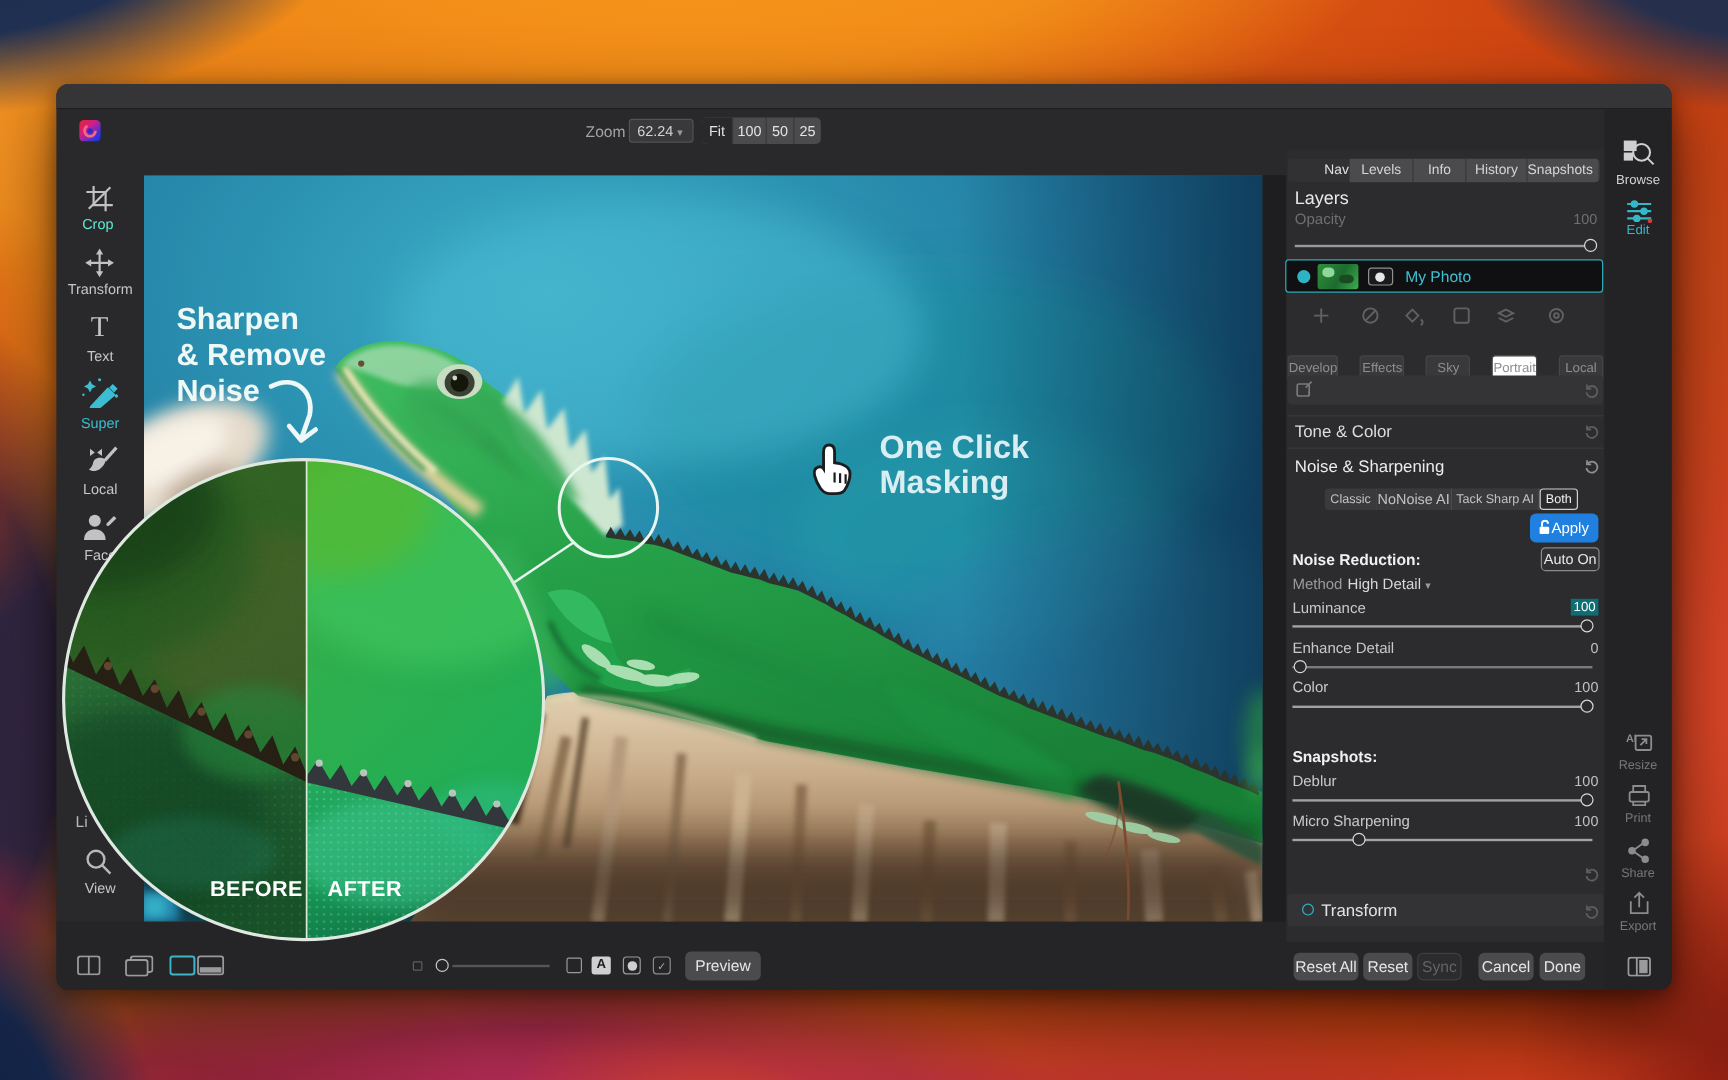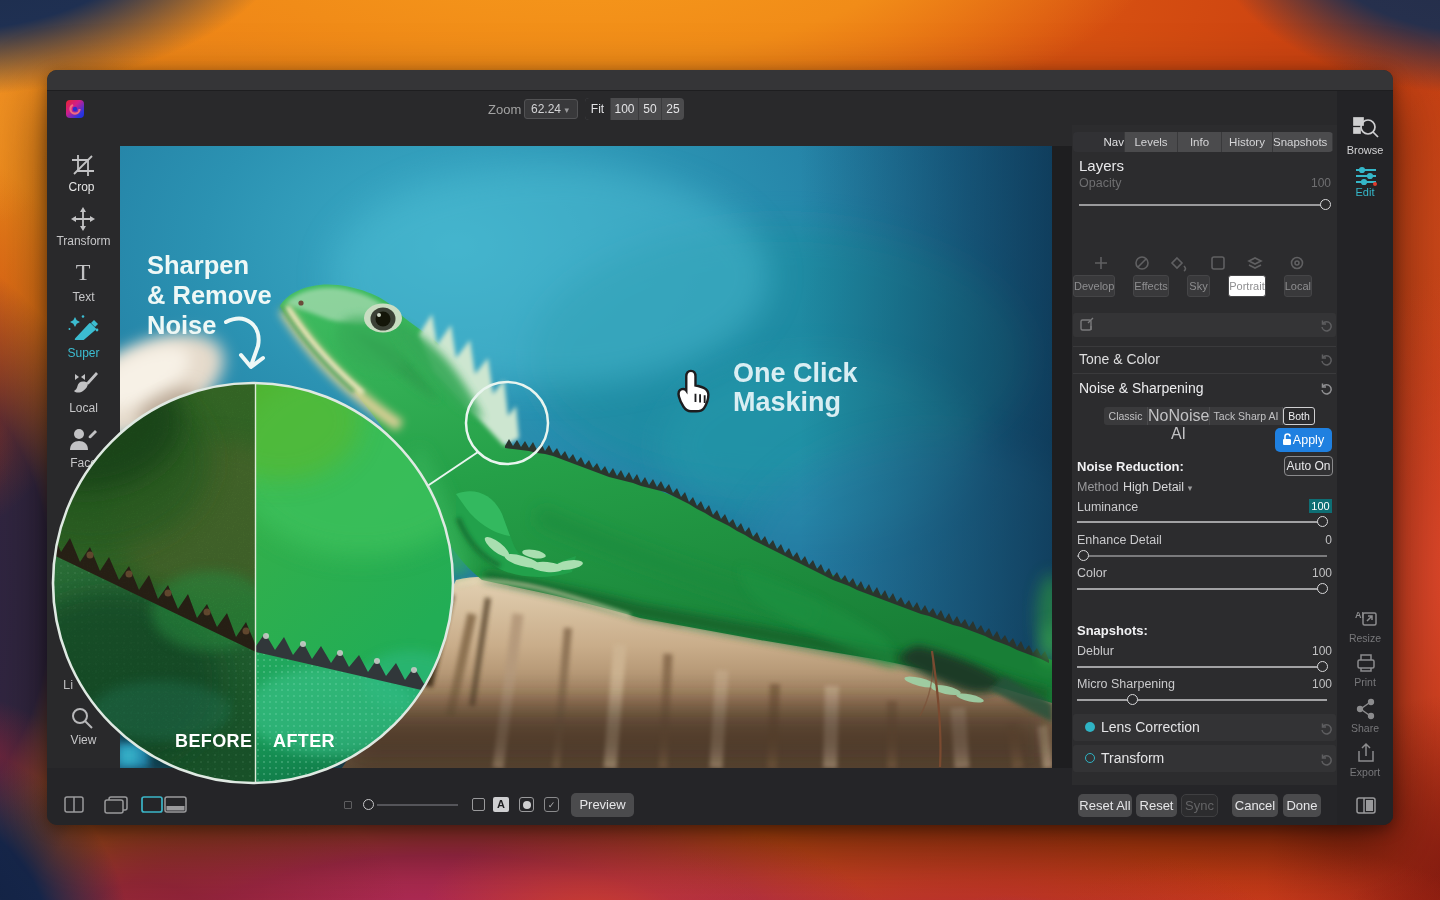--- a/index.html
+++ b/index.html
@@ -64,21 +64,21 @@
      <div style="width:23px;text-align:center;line-height:22px;border-left:1px solid #3a3a3c">25</div>
   </div>
 
   <svg class="abs" style="left:20px;top:82px" width="32" height="26" viewBox="0 0 32 26">
       <g stroke="#c2c2c4" stroke-width="1.8" fill="none">
         <path d="M11 3 L11 19 L27 19"></path>
         <path d="M5 8 L21 8 L21 24"></path>
         <path d="M7 22 L25 4"></path>
       </g>
     </svg>
-  <div class="abs lbl" style="left:0px;top:110px;width:69px;color:#e5e5e5">Crop</div>
+  <div class="abs lbl" style="left:0px;top:110px;width:69px;color:#5eead4">Crop</div>
   <svg class="abs" style="left:20px;top:136px" width="32" height="26" viewBox="0 0 32 26">
       <g stroke="#c2c2c4" stroke-width="1.8" fill="none">
         <path d="M16 4 L16 22 M7 13 L25 13"></path>
       </g>
       <g fill="#c2c2c4">
         <path d="M16 1 L13 6 L19 6 Z"></path>
         <path d="M16 25 L13 20 L19 20 Z"></path>
         <path d="M4 13 L9 10 L9 16 Z"></path>
         <path d="M28 13 L23 10 L23 16 Z"></path>
       </g>
@@ -396,34 +396,44 @@
       <div style="width:53px;background:#4b4b4d;color:#d5d5d7;font-size:11.5px;text-align:center;line-height:20px;border-right:1px solid #39393b">Levels</div>
       <div style="width:44px;background:#4b4b4d;color:#d5d5d7;font-size:11.5px;text-align:center;line-height:20px;border-right:1px solid #39393b">Info</div>
       <div style="width:51px;background:#4b4b4d;color:#d5d5d7;font-size:11.5px;text-align:center;line-height:20px;border-right:1px solid #39393b">History</div>
       <div style="width:60px;background:#4b4b4d;color:#d5d5d7;font-size:11.5px;text-align:left;line-height:20px;border-right:1px solid #39393b">Snapshots</div>
     </div>
     <div class="abs" style="left:1032px;top:87px;font-size:15px;color:#e8e8ea">Layers</div>
     <div class="abs" style="left:1032px;top:106px;font-size:12.5px;color:#6f6f71">Opacity</div>
     <div class="abs" style="left:1258px;top:106px;width:26px;text-align:right;font-size:12px;color:#6f6f71">100</div>
     <div class="abs" style="left:1032px;top:134px;width:250px;height:1.5px;background:#9a9a9c"></div>
     <div class="abs" style="left:1272.5px;top:129px;width:11px;height:11px;border-radius:50%;background:#2b2b2d;border:1.5px solid #d8d8da"></div>
+    <div class="abs" style="left:1024px;top:146px;width:265px;height:28px;background:#101012;border:1.5px solid #2fa9ba;border-radius:3px">
+ <div class="abs" style="left:9px;top:8px;width:11px;height:11px;border-radius:50%;background:#2fb3c4"></div>
+ <div class="abs" style="left:26px;top:3px;width:34px;height:21px;border-radius:2px;background:linear-gradient(120deg,#2f8f3c,#1c6b2e 55%,#3fae4e);overflow:hidden">
+   <div class="abs" style="left:4px;top:3px;width:10px;height:8px;background:#8fd79a;border-radius:40%"></div>
+   <div class="abs" style="left:18px;top:9px;width:12px;height:7px;background:#1a4a22;border-radius:40%"></div>
+ </div>
+ <div class="abs" style="left:68px;top:6px;width:21px;height:15px;border:1.3px solid #8f8f91;border-radius:3px;background:#1a1a1c"></div>
+ <div class="abs" style="left:73.5px;top:9.5px;width:8px;height:8px;border-radius:50%;background:#e6e6e8"></div>
+ <div class="abs" style="left:99px;top:6px;font-size:13px;color:#3ec1d2">My Photo</div>
+</div>
     <svg class="abs" style="left:1040px;top:183px" width="235" height="20" viewBox="0 0 235 20">
  <g stroke="#606062" stroke-width="1.6" fill="none">
   <path d="M14 4 L14 16 M8 10 L20 10"></path>
   <circle cx="55" cy="10" r="6"></circle>
         <path d="M51 14 L59 6"></path>
   <path d="M90 5 l5 5 -5 5 -5 -5 Z"></path>
         <path d="M97 13 q3 3 0 5"></path>
   <rect x="125" y="4" width="12" height="12" rx="2"></rect>
   <path d="M162 8 l6 -3 6 3 -6 3 Z M162 12 l6 3 6 -3"></path>
   <circle cx="210" cy="10" r="5.5"></circle>
         <circle cx="210" cy="10" r="2"></circle>
  </g>
     </svg>
-    <div class="abs" style="left:1026px;top:205px;width:239px;display:flex;gap:18px">
+    <div class="abs" style="left:1026px;top:226px;width:263px;display:flex;gap:18px">
       <div style="flex:1;height:22px;background:#39393b;border:1px solid #454547;border-radius:3px;color:#8e8e90;font-size:11px;text-align:center;line-height:20px">Develop</div>
       <div style="flex:1;height:22px;background:#39393b;border:1px solid #454547;border-radius:3px;color:#8e8e90;font-size:11px;text-align:center;line-height:20px">Effects</div>
       <div style="flex:1;height:22px;background:#39393b;border:1px solid #454547;border-radius:3px;color:#8e8e90;font-size:11px;text-align:center;line-height:20px">Sky</div>
       <div style="flex:1;height:22px;background:#ffffff;border:1px solid #454547;border-radius:3px;color:#8e8e90;font-size:11px;text-align:right;line-height:20px">Portrait</div>
       <div style="flex:1;height:22px;background:#39393b;border:1px solid #454547;border-radius:3px;color:#8e8e90;font-size:11px;text-align:center;line-height:20px">Local</div>
     </div>
     <div class="abs" style="left:1026px;top:243px;width:263px;height:24px;background:#343436;border-radius:3px"></div>
     <svg class="abs" style="left:1032px;top:247px" width="16" height="16" viewBox="0 0 16 16">
       <g stroke="#7a7a7c" stroke-width="1.4" fill="none">
         <rect x="2" y="3" width="10" height="10" rx="1.5"></rect>
@@ -441,21 +451,21 @@
       <path d="M3.8 5.6 A4.6 4.6 0 1 1 3 9" fill="none" stroke="#5e5e60" stroke-width="1.5"></path>
     </svg>
     <div class="sep" style="top:303px"></div>
     <div class="abs" style="left:1032px;top:310px;font-size:14px;color:#ececee">Noise &amp; Sharpening</div>
     <svg class="abs" style="left:1272px;top:311px" width="14" height="14" viewBox="0 0 14 14">
       <path d="M3.5 2.5 L3.5 6 L7 6" fill="none" stroke="#8f8f91" stroke-width="1.5"></path>
       <path d="M3.8 5.6 A4.6 4.6 0 1 1 3 9" fill="none" stroke="#8f8f91" stroke-width="1.5"></path>
     </svg>
     <div class="abs" style="left:1057px;top:337px;height:18px;display:flex;border-radius:3px;overflow:visible">
       <div style="width:44px;background:#3a3a3c;color:#c2c2c4;font-size:10.5px;text-align:center;line-height:18px;border-right:1px solid #4a4a4c;border-radius:3px 0 0 3px">Classic</div>
-      <div style="width:62px;background:#3a3a3c;color:#c2c2c4;font-size:16px;text-align:center;line-height:18px;border-right:1px solid #4a4a4c">NoNoise AI</div>
+      <div style="width:62px;background:#3a3a3c;color:#c2c2c4;font-size:12px;text-align:left;line-height:18px;border-right:1px solid #4a4a4c">NoNoise AI</div>
       <div style="width:73px;background:#3a3a3c;color:#c2c2c4;font-size:10.5px;text-align:center;line-height:18px;border-right:1px solid #4a4a4c">Tack Sharp AI</div>
       <div style="width:32px;background:#2b2b2d;border:1px solid #cfcfd1;border-radius:3px;color:#f0f0f2;font-size:10.5px;text-align:center;line-height:16px">Both</div>
     </div>
     <div class="abs" style="left:1228px;top:358px;width:57px;height:24px;background:#1f80e0;border-radius:5px;color:#fff;font-size:12.5px;text-align:center;line-height:24px">
 <svg style="position:absolute;left:6px;top:5px" width="12" height="13" viewBox="0 0 12 13">
         <rect x="2" y="6" width="8" height="6" rx="1" fill="#fff"></rect>
         <path d="M4 6 L4 3.5 A2.5 2.5 0 0 1 9 3.5" fill="none" stroke="#fff" stroke-width="1.6"></path>
       </svg>
 <span style="margin-left:10px">Apply</span></div>
     <div class="abs" style="left:1030px;top:389px;font-size:13px;font-weight:bold;color:#f0f0f2">Noise Reduction:</div>
@@ -476,24 +486,20 @@
     <div class="abs" style="left:1269.5px;top:513px;width:11px;height:11px;border-radius:50%;background:#2b2b2d;border:1.5px solid #d8d8da"></div>
     <div class="abs" style="left:1030px;top:553px;font-size:13px;font-weight:bold;color:#f0f0f2">Snapshots:</div>
     <div class="abs" style="left:1030px;top:574px;font-size:12.5px;color:#c9c9cb">Deblur</div>
     <div class="abs" style="left:1258px;top:574px;width:27px;text-align:right;font-size:12px;color:#c0c0c2">100</div>
     <div class="abs" style="left:1030px;top:596px;width:250px;height:1.5px;background:#a2a2a4"></div>
     <div class="abs" style="left:1269.5px;top:591px;width:11px;height:11px;border-radius:50%;background:#2b2b2d;border:1.5px solid #d8d8da"></div>
     <div class="abs" style="left:1030px;top:607px;font-size:12.5px;color:#c9c9cb">Micro Sharpening</div>
     <div class="abs" style="left:1258px;top:607px;width:27px;text-align:right;font-size:12px;color:#c0c0c2">100</div>
     <div class="abs" style="left:1030px;top:629px;width:250px;height:1.5px;background:#a2a2a4"></div>
     <div class="abs" style="left:1079.5px;top:624px;width:11px;height:11px;border-radius:50%;background:#2b2b2d;border:1.5px solid #d8d8da"></div>
-    <div class="abs" style="left:1026px;top:644px;width:263px;height:27px;background:#333335;border-radius:3px">
- <div class="abs" style="left:12px;top:8px;width:10px;height:10px;border-radius:50%;background:#2fb3c4"></div>
- <div class="abs" style="left:28px;top:5px;font-size:14px;color:#e4e4e6">Lens Correction</div>
-    </div>
     <svg class="abs" style="left:1272px;top:651px" width="14" height="14" viewBox="0 0 14 14">
       <path d="M3.5 2.5 L3.5 6 L7 6" fill="none" stroke="#5e5e60" stroke-width="1.5"></path>
       <path d="M3.8 5.6 A4.6 4.6 0 1 1 3 9" fill="none" stroke="#5e5e60" stroke-width="1.5"></path>
     </svg>
     <div class="abs" style="left:1026px;top:675px;width:263px;height:27px;background:#333335;border-radius:3px">
  <div class="abs" style="left:12px;top:8px;width:10px;height:10px;border-radius:50%;border:1.6px solid #2fb3c4;box-sizing:border-box"></div>
  <div class="abs" style="left:28px;top:5px;font-size:14px;color:#e4e4e6">Transform</div>
     </div>
     <svg class="abs" style="left:1272px;top:682px" width="14" height="14" viewBox="0 0 14 14">
       <path d="M3.5 2.5 L3.5 6 L7 6" fill="none" stroke="#5e5e60" stroke-width="1.5"></path>

